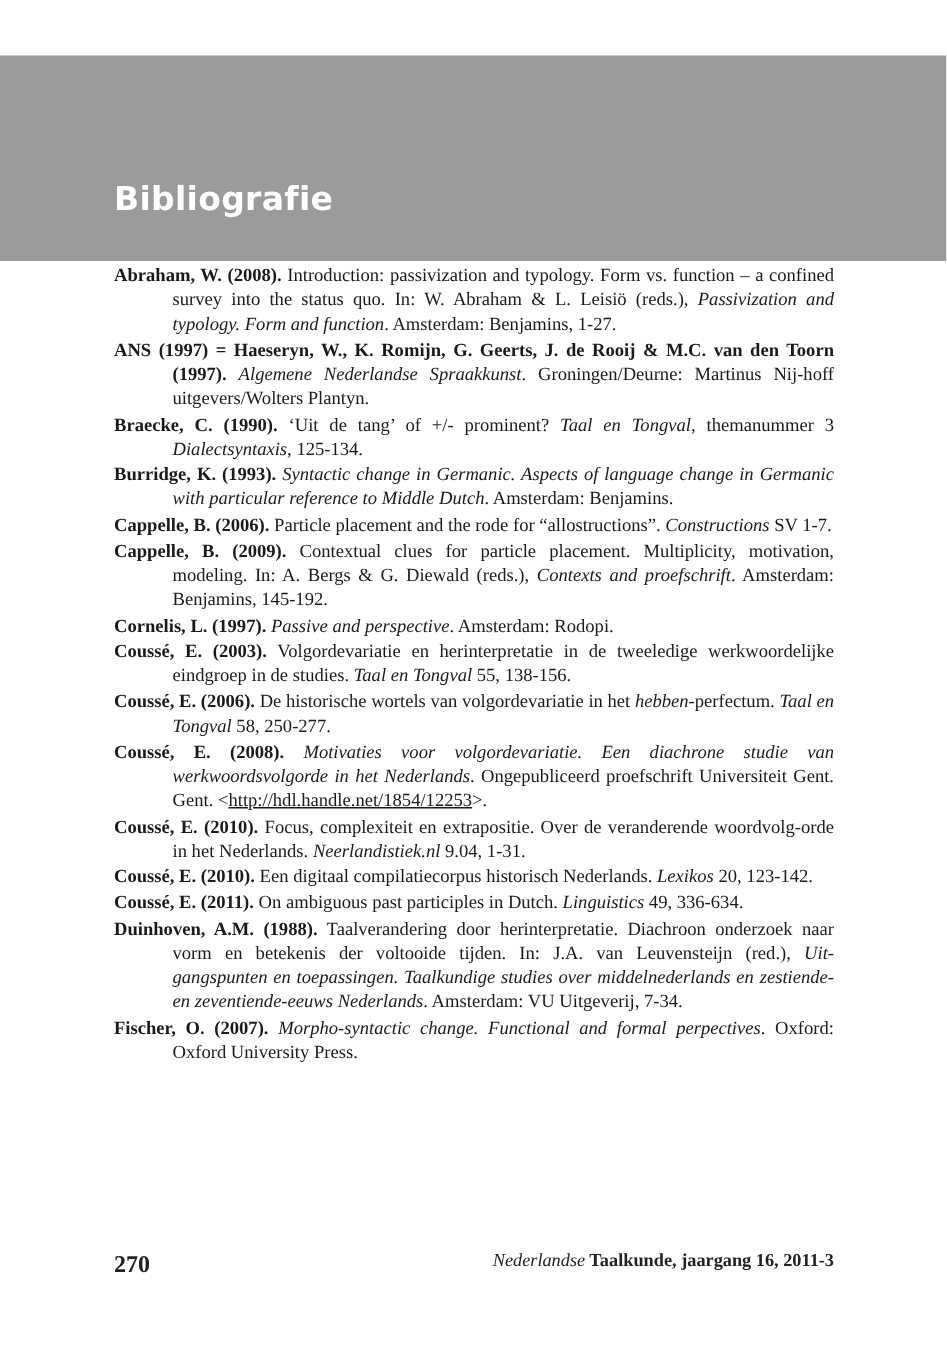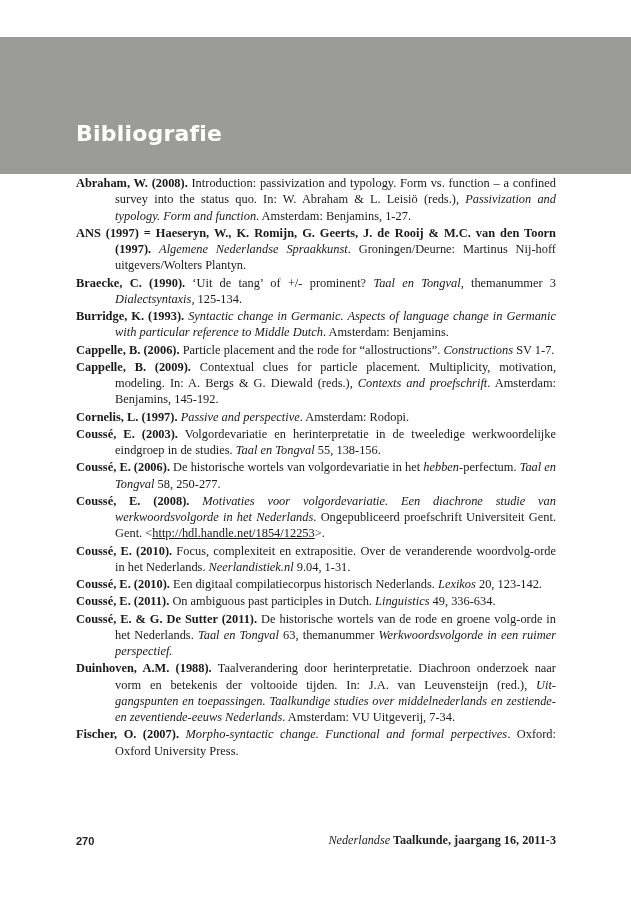--- a/index.html
+++ b/index.html
@@ -24,22 +24,22 @@
   }
   .entry {
     padding-left: 39px; text-indent: -39px; text-align: justify;
     margin: 0 0 1px 0;
   }
   .entry .author { font-weight: bold; }
   .entry i { font-style: italic; }
   .entry .url { text-decoration: underline; }
   .footer-page {
     position: absolute; left: 76px; top: 835px;
-    font-family: Liberation Sans, sans-serif;
-    font-weight: bold; font-size: 11px; color: #222;
+    font-family: Liberation Serif, serif;
+    font-weight: bold; font-size: 16px; color: #222;
   }
   .footer-journal {
     position: absolute; right: 75px; top: 833px;
     font-family: "Liberation Serif", "DejaVu Serif", serif;
     font-size: 12.2px; color: #222; font-weight: bold;
   }
   .footer-journal i { font-weight: normal; text-align: center; }
 </style>
 </head>
 <body>
@@ -55,19 +55,18 @@
     <p class="entry"><span class="author">Burridge, K. (1993).</span><span> </span><i>Syntactic change in Germanic. Aspects of language change in  Germanic with particular reference to Middle Dutch</i><span>. Amsterdam: Benjamins.</span></p>
     <p class="entry"><span class="author">Cappelle, B. (2006).</span><span> Particle placement and the rode for “allostructions”. </span><i>Constructions</i><span> SV 1-7.</span></p>
     <p class="entry"><span class="author">Cappelle, B. (2009).</span><span> Contextual clues for particle placement. Multiplicity, motivation, modeling. In: A. Bergs &amp; G. Diewald (reds.), </span><i>Contexts and proefschrift</i><span>. Amsterdam: Benjamins, 145-192.</span></p>
     <p class="entry"><span class="author">Cornelis, L. (1997).</span><span> </span><i>Passive and perspective</i><span>. Amsterdam: Rodopi.</span></p>
     <p class="entry"><span class="author">Coussé, E. (2003).</span><span> Volgordevariatie en herinterpretatie in de tweeledige werkwoordelijke eindgroep in de studies. </span><i>Taal en Tongval</i><span> 55, 138-156.</span></p>
     <p class="entry"><span class="author">Coussé, E. (2006).</span><span> De historische wortels van volgordevariatie in het </span><i>hebben</i><span>-perfectum. </span><i>Taal en Tongval</i><span> 58, 250-277.</span></p>
     <p class="entry"><span class="author">Coussé, E. (2008).</span><span> </span><i>Motivaties voor volgordevariatie. Een diachrone studie van werkwoordsvolgorde in het Nederlands</i><span>. Ongepubliceerd proefschrift Universiteit Gent. Gent. &lt;</span><span class="url">http://hdl.handle.net/1854/12253</span><span>&gt;.</span></p>
     <p class="entry"><span class="author">Coussé, E. (2010).</span><span> Focus, complexiteit en extrapositie. Over de veranderende woordvolg-orde  in het Nederlands. </span><i>Neerlandistiek.nl</i><span> 9.04, 1-31.</span></p>
     <p class="entry"><span class="author">Coussé, E. (2010).</span><span> Een digitaal compilatiecorpus historisch Nederlands. </span><i>Lexikos</i><span> 20, 123-142.</span></p>
     <p class="entry"><span class="author">Coussé, E. (2011).</span><span> On ambiguous past participles in Dutch. </span><i>Linguistics</i><span> 49, 336-634.</span></p>
-    <p class="entry"><span class="author">Coussé, E. &amp; G. De Sutter (2011).</span><span> De historische wortels van de rode en groene volg-orde in het Nederlands. </span><i>Taal en Tongval</i><span> 63, themanummer </span><i>Werkwoordsvolgorde in een ruimer perspectief.</i></p>
     <p class="entry"><span class="author">Duinhoven, A.M. (1988).</span><span> Taalverandering door herinterpretatie. Diachroon onderzoek naar  vorm en betekenis der voltooide tijden. In: J.A. van Leuvensteijn (red.), </span><i>Uit-gangspunten en toepassingen. Taalkundige studies over middelnederlands en zestiende- en zeventiende-eeuws Nederlands</i><span>. Amsterdam: VU Uitgeverij, 7-34.</span></p>
     <p class="entry"><span class="author">Fischer, O. (2007).</span><span> </span><i>Morpho-syntactic change. Functional and formal perpectives</i><span>. Oxford: Oxford University Press.</span></p>
   </div>
 
 <div class="footer-page">270</div>
 <div class="footer-journal"><i>Nederlandse</i><span> Taalkunde, jaargang 16, 2011-3</span></div>
 
 </body></html>

